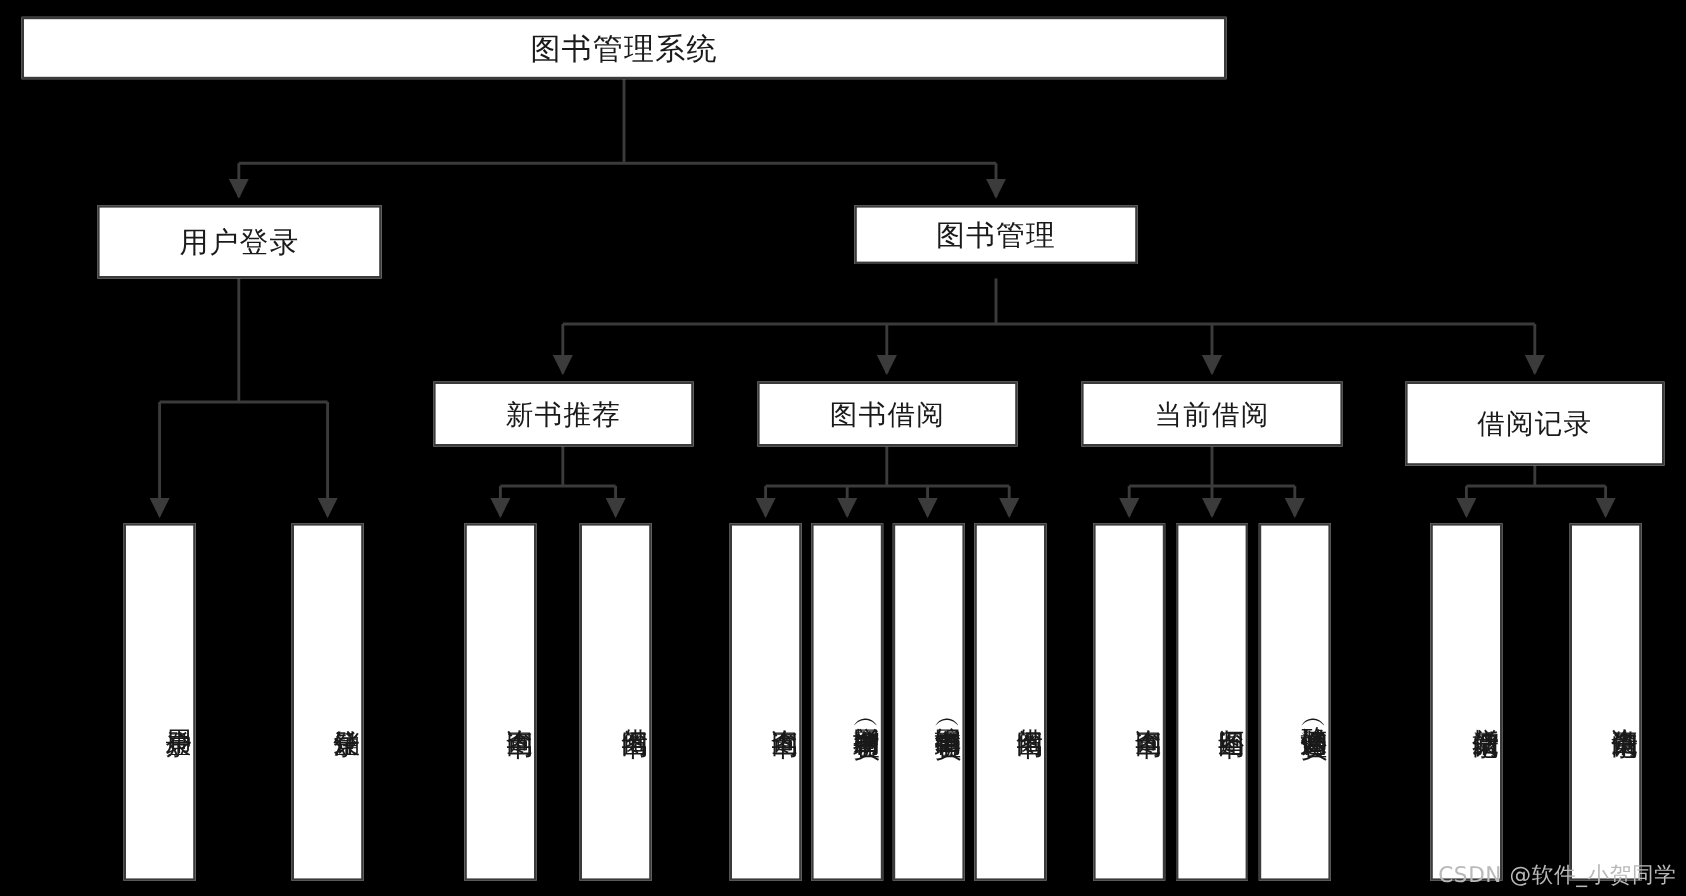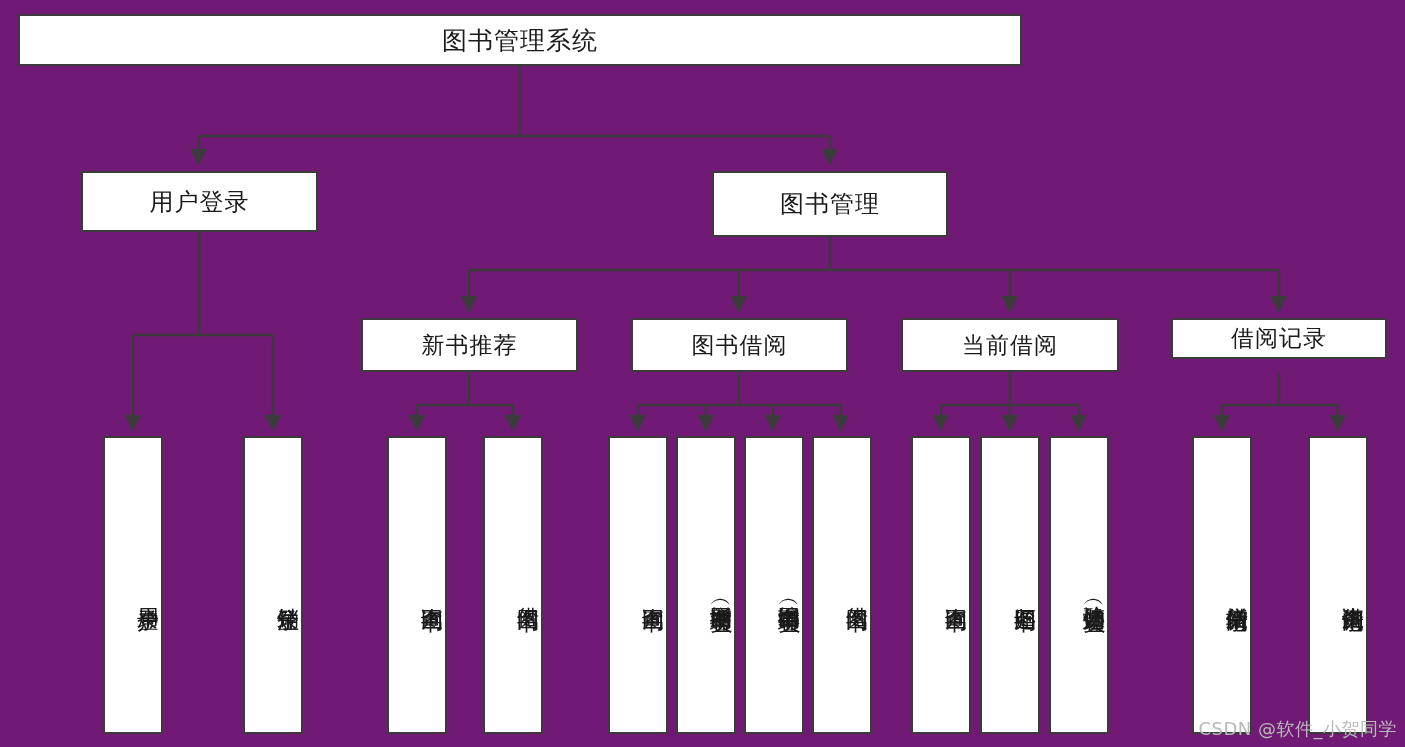--- a/index.html
+++ b/index.html
@@ -1,18 +1,18 @@
 <!DOCTYPE html>
 <html><head>
 <meta charset="utf-8">
 <title>图书管理系统 功能结构图</title>
 <style>
   html,body{margin:0;padding:0;background:#ffffff;}
   body{font-family:"DejaVu Sans","Liberation Sans",sans-serif;}
-  #canvas{position:relative;width:1405px;height:747px;background:#701a75;overflow:hidden;}
+  #canvas{position:relative;width:1405px;height:747px;background:#000000;overflow:hidden;}
   #edges{position:absolute;left:0;top:0;width:1405px;height:747px;}
 
   .node{
     position:absolute;
     box-sizing:border-box;
     background:#ffffff;
     border:2px solid #3b3b3b;
     display:flex;
     align-items:center;
     justify-content:center;
@@ -106,34 +106,34 @@
     </g>
   </svg>
 
   <div class="node h root" style="left:18px;top:14px;width:1004px;height:52px;">
     <span>图书管理系统</span>
   </div>
 
   <div class="node h lvl2" style="left:81px;top:171px;width:237px;height:61px;">
     <span>用户登录</span>
   </div>
-  <div class="node h lvl2" style="left:712px;top:171px;width:236px;height:66px;">
+  <div class="node h lvl2" style="left:712px;top:171px;width:236px;height:49px;">
     <span>图书管理</span>
   </div>
 
   <div class="node h lvl3" style="left:361px;top:318px;width:217px;height:54px;">
     <span>新书推荐</span>
   </div>
   <div class="node h lvl3" style="left:631px;top:318px;width:217px;height:54px;">
     <span>图书借阅</span>
   </div>
   <div class="node h lvl3" style="left:901px;top:318px;width:218px;height:54px;">
     <span>当前借阅</span>
   </div>
-  <div class="node h lvl3" style="left:1171px;top:318px;width:216px;height:41px;align-items:center;">
+  <div class="node h lvl3" style="left:1171px;top:318px;width:216px;height:70px;align-items:center;">
     <span>借阅记录</span>
   </div>
 
   <div class="node v" style="left:103px;top:436px;width:60px;height:298px;">
     <span class="vtext">用户登录</span>
   </div>
   <div class="node v" style="left:243px;top:436px;width:60px;height:298px;">
     <span class="vtext">注销登录</span>
   </div>
 

